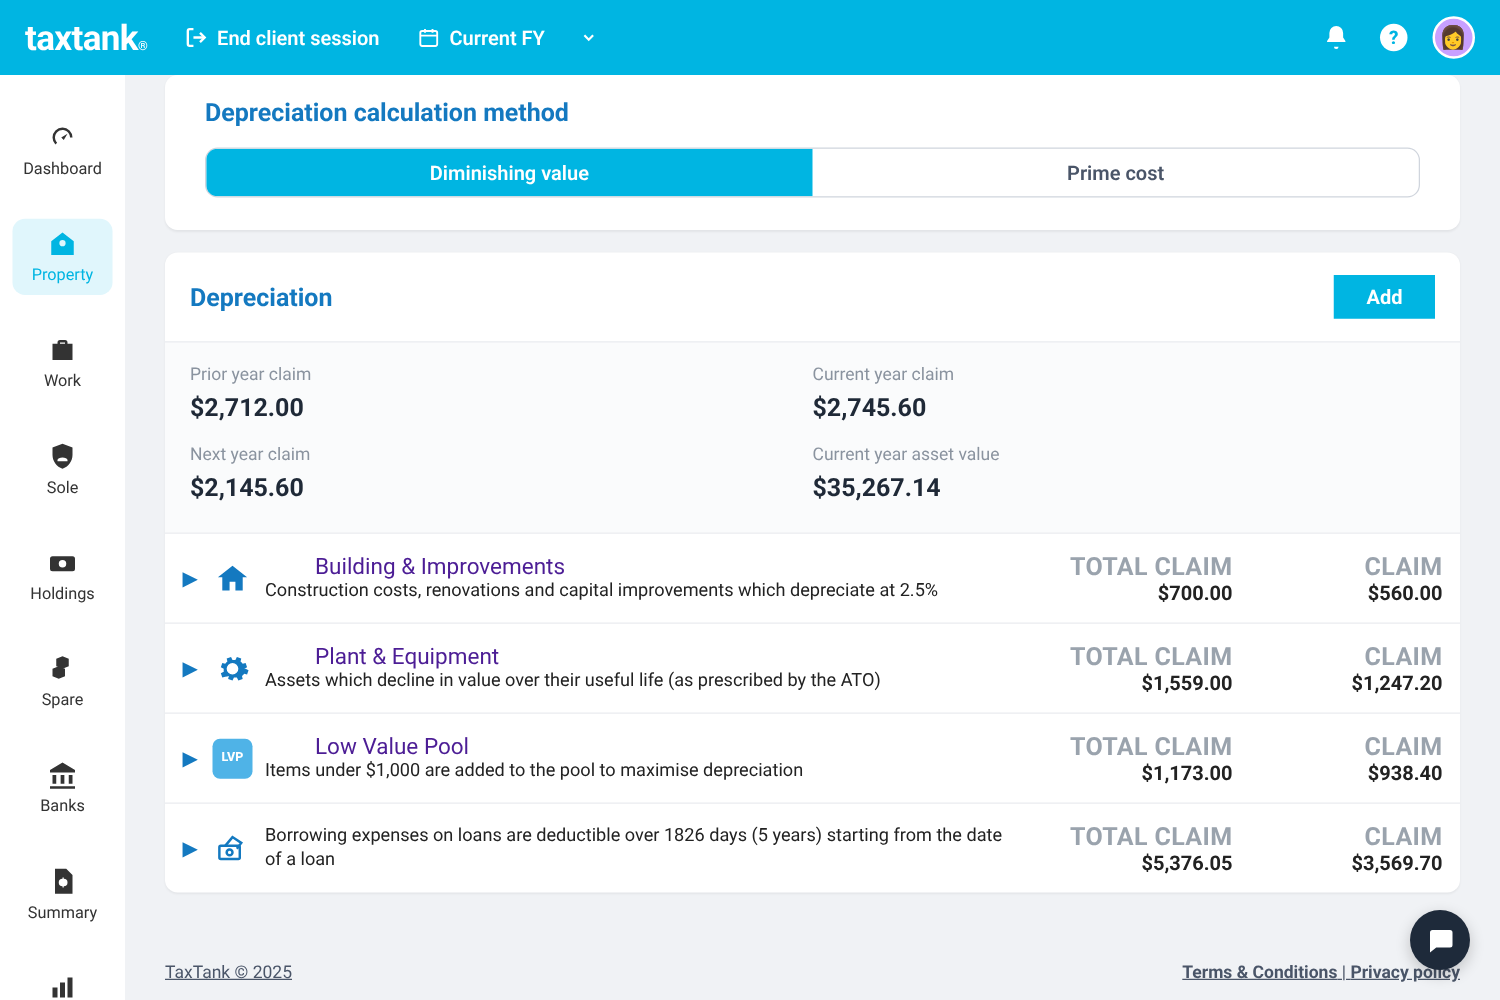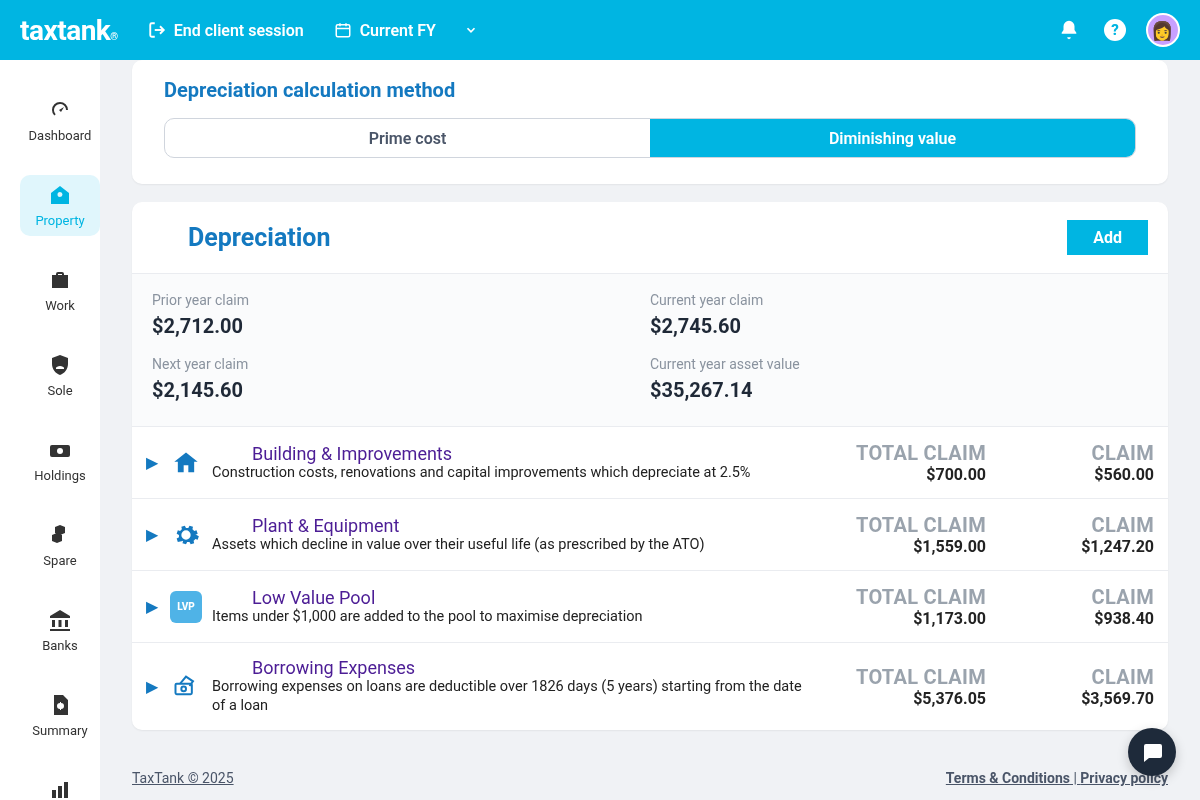--- a/index.html
+++ b/index.html
@@ -8,37 +8,37 @@
 .topbar { background: #00b5e2; height: 60px; display: flex; align-items: center; padding: 0 20px; color: #fff; position: relative; z-index: 10; }
 .logo { font-size: 28px; font-weight: 700; letter-spacing: -0.5px; }
 .logo sub { font-size: 10px; vertical-align: baseline; }
 .end-session { margin-left: 30px; display: flex; align-items: center; font-weight: 600; cursor: pointer; }
 .end-session svg, .fy svg { margin-right: 8px; }
 .fy { margin-left: 30px; display: flex; align-items: center; font-weight: 600; cursor: pointer; }
 .top-right { margin-left: auto; display: flex; align-items: center; gap: 16px; }
 .top-icon { width: 30px; height: 30px; display: flex; align-items: center; justify-content: center; cursor: pointer; }
 .avatar { width: 34px; height: 34px; border-radius: 50%; background: #c8a0ff; border: 2px solid #fff; display: flex; align-items: center; justify-content: center; font-size: 18px; }
 
-.sidebar { position: absolute; left: 0; top: 60px; bottom: 0; width: 100px; background: #fff; padding-top: 30px; display: flex; flex-direction: column; align-items: flex-end; gap: 24px; }
+.sidebar { position: absolute; left: 0; top: 60px; bottom: 0; width: 100px; background: #fff; padding-top: 30px; display: flex; flex-direction: column; align-items: center; gap: 24px; }
 .side-item { width: 80px; display: flex; flex-direction: column; align-items: center; gap: 6px; cursor: pointer; color: #333; font-size: 13px; padding: 8px 4px; border-radius: 10px; }
 .side-item.active { background: #e0f6fc; color: #00b5e2; }
 .side-item svg { width: 24px; height: 24px; }
 
 .main { position: absolute; left: 100px; top: 60px; right: 0; bottom: 44px; overflow-y: auto; padding: 0 32px; }
 
 .card { background: #fff; border-radius: 10px; box-shadow: 0 1px 2px rgba(0,0,0,0.06); margin-bottom: 18px; }
 .method-card { padding: 18px 32px 26px; }
 .method-title { color: #1479c0; font-size: 20px; font-weight: 700; margin-bottom: 16px; }
 .segment { display: flex; border: 1px solid #d0d5dd; border-radius: 10px; overflow: hidden; height: 40px; }
 .segment-btn { flex: 1; display: flex; align-items: center; justify-content: center; font-weight: 600; color: #4a5568; cursor: pointer; }
 .segment-btn.active { background: #00b5e2; color: #fff; }
 
 .dep-card { }
 .dep-header { display: flex; align-items: center; justify-content: space-between; padding: 18px 20px; }
-.dep-title { color: #1479c0; font-size: 25px; font-weight: 700; margin-left: 36px; }
+.dep-title { color: #1479c0; font-size: 20px; font-weight: 700; }
 .add-btn { background: #00b5e2; color: #fff; border-radius: 0; padding: 8px 26px; font-weight: 700; cursor: pointer; }
 .summary-grid { background: #fafbfc; padding: 18px 20px 24px; border-top: 1px solid #eaecf0; }
 .summary-pair { display: flex; }
 .summary-col { flex: 1; }
 .summary-label { color: #8a939f; font-size: 14px; margin-bottom: 6px; }
 .summary-value { color: #1f2937; font-size: 20px; font-weight: 700; }
 
 .cat-row { display: flex; align-items: center; padding: 14px 14px; border-top: 1px solid #eaecf0; }
 .cat-toggle { width: 16px; color: #1479c0; margin-right: 8px; cursor: pointer; }
 .cat-icon { width: 32px; height: 32px; display: flex; align-items: center; justify-content: center; color: #1479c0; margin-right: 10px; }
@@ -154,22 +154,22 @@
       </svg>
 
   </div>
 </div>
 
 <div class="main">
 
   <div class="card method-card">
     <div class="method-title">Depreciation calculation method</div>
     <div class="segment">
+      <div class="segment-btn active">Diminishing value</div>
       <div class="segment-btn">Prime cost</div>
-      <div class="segment-btn active">Diminishing value</div>
     </div>
   </div>
 
   <div class="card dep-card">
     <div class="dep-header">
       <div class="dep-title">Depreciation</div>
       <div class="add-btn">Add</div>
     </div>
 
     <div class="summary-grid">
@@ -257,21 +257,20 @@
     <div class="cat-row">
       <div class="cat-toggle">▶</div>
       <div class="cat-icon">
         <svg width="30" height="28" viewBox="0 0 24 24" fill="none" stroke="currentColor" stroke-width="1.7">
             <rect x="3" y="10" width="14" height="9" rx="1"></rect>
             <circle cx="10" cy="14.5" r="2"></circle>
             <path d="M7 10l5-6 6 4-3 4"></path>
           </svg>
       </div>
       <div class="cat-text">
-        <div class="cat-title">Borrowing Expenses</div>
         <div class="cat-desc">Borrowing expenses on loans are deductible over 1826 days (5 years) starting from the date of a loan</div>
       </div>
       <div class="metric">
         <div class="metric-lbl">TOTAL CLAIM</div>
         <div class="metric-val">$5,376.05</div>
       </div>
       <div class="metric">
         <div class="metric-lbl">CLAIM</div>
         <div class="metric-val">$3,569.70</div>
       </div>

